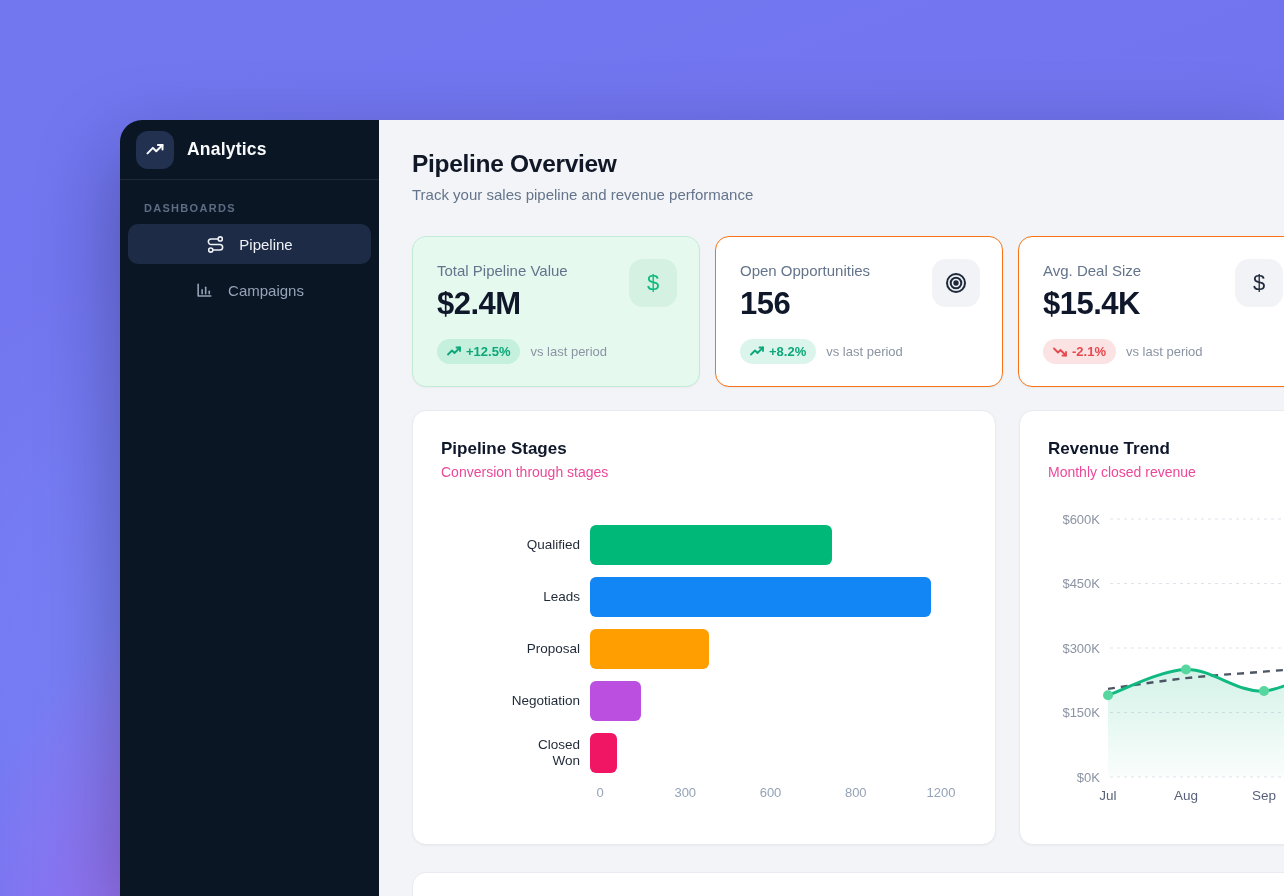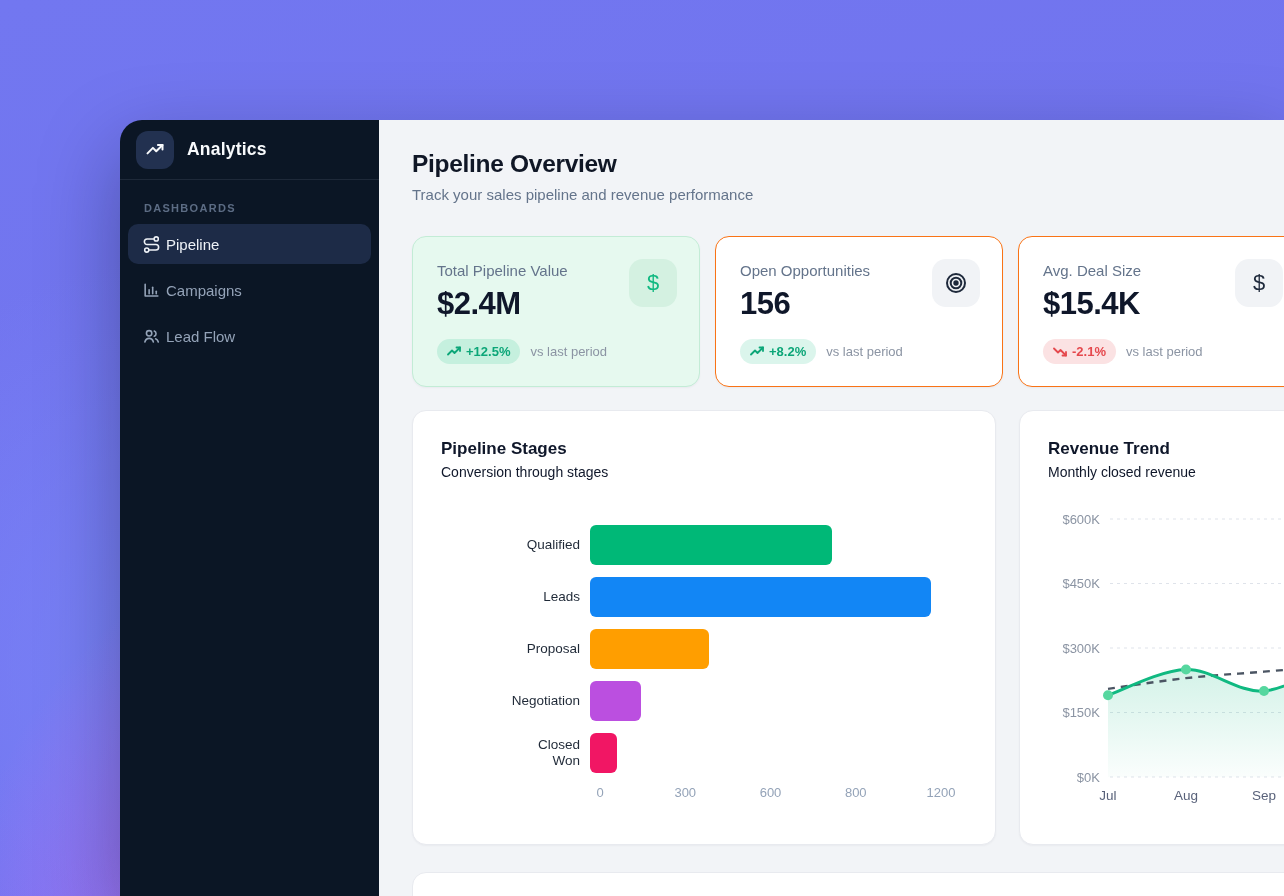--- a/index.html
+++ b/index.html
@@ -24,22 +24,22 @@
   
   #sidebar{ width:259px; flex:0 0 259px; background:#0b1625; color:#94a3b8; }
   .brand{ display:flex; align-items:center; gap:13px; padding:11px 16px;
           border-bottom:1px solid rgba(148,163,184,.14); height:60px; }
   .brand-logo{ width:38px; height:38px; border-radius:12px; background:#223150;
           display:grid; place-items:center; }
   .brand-name{ font-size:17.5px; font-weight:700; color:#f8fafc; letter-spacing:.2px; }
   .section-label{ margin:22px 0 10px 24px; font-size:11px; font-weight:700;
           letter-spacing:1.3px; color:#5c6c84; }
   nav{ padding:0 8px; }
-  .nav-item{ display:flex; align-items:center; gap:5px; height:40px; padding:0 14px;
-          border-radius:10px; font-size:15px; margin-bottom:6px; cursor:pointer; color:#94a3b8; }
+  .nav-item{ display:flex; align-items:center; gap:14px; height:40px; padding:0 14px;
+          border-radius:10px; font-size:15px; margin-bottom:6px; cursor:pointer; color:#94a3b8;justify-content:center; }
   .nav-item.active{ background:#1d2b47; color:#eef2f7; font-weight:500; }
   .nav-item svg{ flex:0 0 auto; }
   
   #main{ position:relative; flex:1; background:#f2f4f7; overflow:hidden; }
   .page-title{ position:absolute; left:33px; top:30px; font-size:24.5px; font-weight:800;
           color:#101726; letter-spacing:-.3px; }
   .page-subtitle{ position:absolute; left:33px; top:66px; font-size:15px; color:#64748b; }
   
   #kpi-row{ position:absolute; left:33px; top:116px; display:flex; gap:15px; }
   .kpi-card{ position:relative; width:288px; height:151px; background:#fff;
@@ -56,21 +56,21 @@
   .vs-label{ font-size:13px; color:#8b94a3; }
   .kpi-icon-tile{ position:absolute; right:22px; top:22px; width:48px; height:48px;
           border-radius:14px; display:grid; place-items:center; background:#f1f3f6;
           font-size:22px; font-weight:500; color:#1e293b; }
   .kpi-card.highlight .kpi-icon-tile{ background:#d4f1e1; color:#10b981; }
   
   #charts-row{ position:absolute; left:33px; top:290px; display:flex; gap:23px; }
   .chart-card{ width:584px; height:435px; background:#fff; border:1px solid #e8eaef;
           border-radius:14px; padding:28px; box-shadow:0 1px 2px rgba(15,23,42,.04); }
   .chart-title{ font-size:17px; font-weight:700; color:#0f172a; }
-  .chart-subtitle{ margin-top:5px; font-size:14px; color:#0f172a; }
+  .chart-subtitle{ margin-top:5px; font-size:14px; color:#ec4899; }
   
   #bar-plot{ margin-top:45px; }
   .bar-row{ display:flex; align-items:center; margin-bottom:12px; height:40px; }
   .bar-label{ width:149px; padding-right:10px; text-align:right; font-size:13.5px;
           color:#1f2937; line-height:1.2; }
   .bar{ height:40px; border-radius:6px; }
   #bar-axis{ position:relative; margin-left:159px; width:341px; height:18px; margin-top:10px; }
   .axis-tick{ position:absolute; transform:translateX(-50%); font-size:13px; color:#94a3b8; }
   
   #rev-svg{ display:block; margin-top:27px; }
@@ -109,31 +109,20 @@
           <div class="nav-item">
             <span style="display:flex">
               <svg width="19" height="19" viewBox="0 0 24 24" fill="none" stroke="currentColor" stroke-width="2" stroke-linecap="round" stroke-linejoin="round">
                 <path d="M4 4v15h16"></path>
                 <path d="M9 16v-5"></path>
                 <path d="M13.5 16V8"></path>
                 <path d="M18 16v-3"></path>
               </svg>
             </span>
                  <span>Campaigns</span>
-          </div>
-          <div class="nav-item">
-            <span style="display:flex">
-              <svg width="19" height="19" viewBox="0 0 24 24" fill="none" stroke="currentColor" stroke-width="2" stroke-linecap="round" stroke-linejoin="round">
-                <circle cx="9" cy="8" r="3.4"></circle>
-                <path d="M3.6 19c.9-3.1 3-4.6 5.4-4.6s4.5 1.5 5.4 4.6"></path>
-                <path d="M15.5 5.2a3.4 3.4 0 0 1 0 6.4"></path>
-                <path d="M17.2 14.9c1.8.7 2.9 2.1 3.4 4.1"></path>
-              </svg>
-            </span>
-                 <span>Lead Flow</span>
           </div>
         </nav>
     </aside>
 
     <section id="main">
       <h1 class="page-title">Pipeline Overview</h1>
       <div class="page-subtitle">Track your sales pipeline and revenue performance</div>
 
       <div id="kpi-row">
           <div class="kpi-card highlight">

